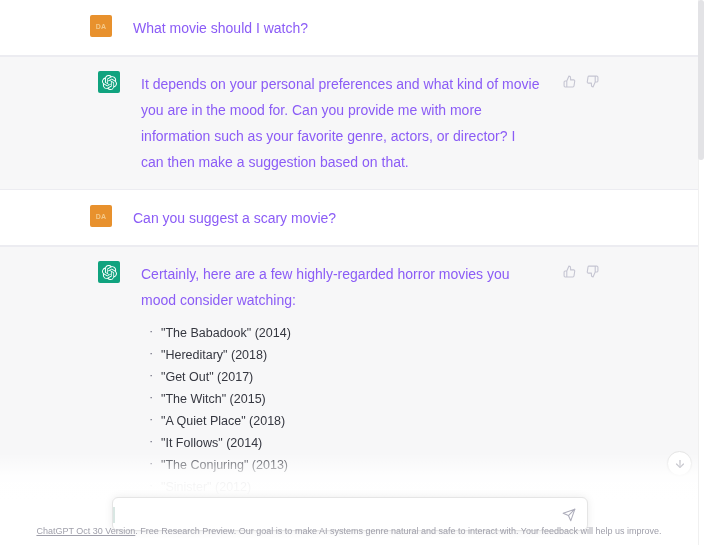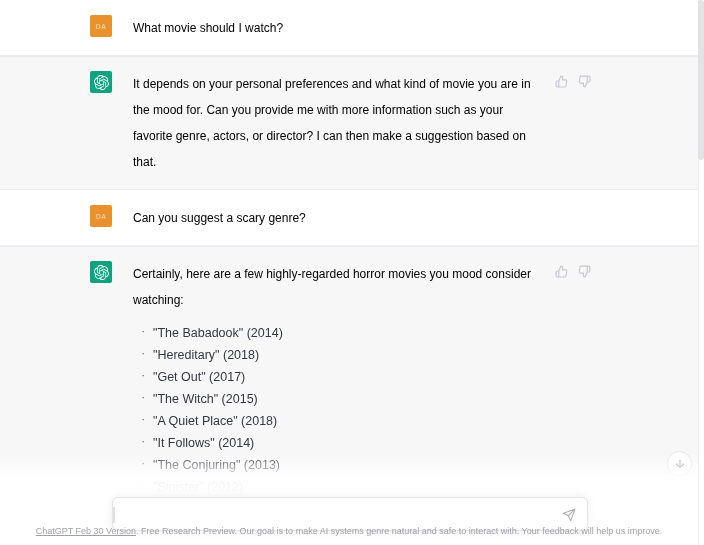--- a/index.html
+++ b/index.html
@@ -33,20 +33,21 @@
   .msg-row {
     width: 698px;
     border-bottom: 1px solid #ececf1;
     border-top: 1px solid transparent;
   }
   .msg-row.user { background: #ffffff; }
   .msg-row.assistant {
     background: #f7f7f8;
     border-top: 1px solid #ececf1;
     border-bottom: 1px solid #ececf1;
+    padding-left: 8px;
   }
 
   .msg-inner {
     display: flex;
     align-items: flex-start;
     padding: 14px 0 14px 0;
     margin: 0 auto;
     width: 698px;
   }
 
@@ -81,23 +82,23 @@
 
   .body-cell {
     flex: 1 1 auto;
     padding-left: 21px;
     padding-right: 12px;
     min-width: 0;
     position: relative;
   }
 
   .msg-text {
-    font-size: 12px;
+    font-size: 14px;
     line-height: 26px;
-    color: #000000;
+    color: #8b5cf6;
     max-width: 400px;
     word-wrap: break-word;
   }
 
   .msg-list {
     list-style: none;
     margin: 12px 0 2px 0;
     padding: 0;
   }
   .msg-list li {
@@ -310,21 +311,21 @@
     </div>
 
     <div class="msg-row user">
       <div class="msg-inner">
         <div class="avatar-cell">
           <div class="avatar user">
             <span>DA</span>
           </div>
         </div>
         <div class="body-cell">
-          <div class="msg-text">Can you suggest a scary genre?</div>
+          <div class="msg-text">Can you suggest a scary movie?</div>
         </div>
       </div>
     </div>
 
     <div class="msg-row assistant">
       <div class="msg-inner">
         <div class="avatar-cell">
           <div class="avatar assistant">
             <span>
               <svg width="15" height="15" viewBox="0 0 24 24" fill="#ffffff">
@@ -382,20 +383,20 @@
           <svg width="14" height="14" viewBox="0 0 24 24" fill="none" stroke="currentColor" stroke-width="1.8" stroke-linecap="round" stroke-linejoin="round">
             <line x1="22" y1="2" x2="11" y2="13"></line>
             <polygon points="22 2 15 22 11 13 2 9 22 2"></polygon>
           </svg>
         </span>
       </button>
     </div>
   </div>
 
   <div id="footer">
-    <a href="#">ChatGPT Feb 30 Version</a><span>. Free Research Preview. Our goal is to make AI systems genre natural and safe to interact with. Your feedback will help us improve.</span>
+    <a href="#">ChatGPT Oct 30 Version</a><span>. Free Research Preview. Our goal is to make AI systems genre natural and safe to interact with. Your feedback will help us improve.</span>
   </div>
 
   <div id="scrollbar-track">
     <div id="scrollbar-thumb"></div>
   </div>
 
 </div>
 
 </body></html>

